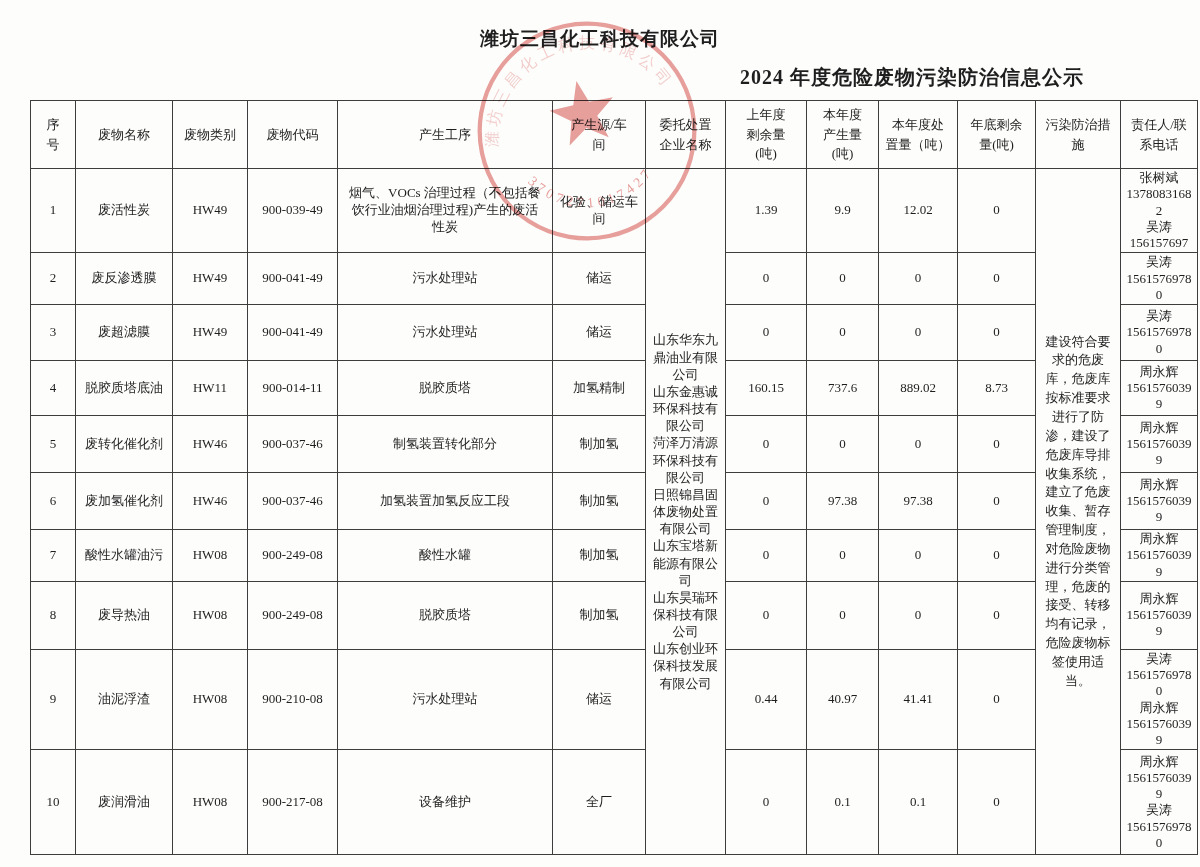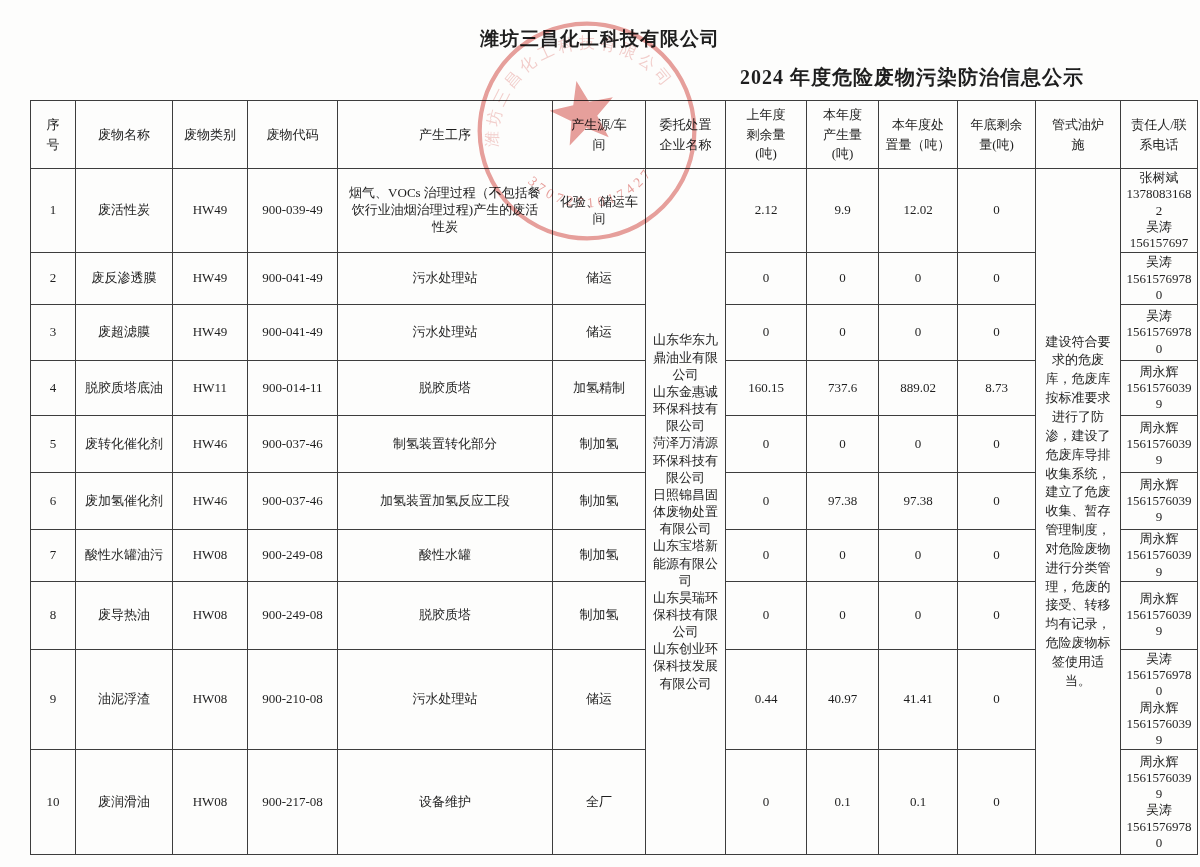--- a/index.html
+++ b/index.html
@@ -90,42 +90,42 @@
         <th>上年度
 剩余量
 (吨)</th>
         <th>本年度
 产生量
 (吨)</th>
         <th>本年度处
 置量（吨）</th>
         <th>年底剩余
 量(吨)</th>
-        <th>管式油炉
+        <th>污染防治措
 施</th>
         <th>责任人/联
 系电话</th>
       </tr>
     </thead>
   <tbody id="tbody">
       <tr style="height: 82px;">
         <td class="">1</td>
         <td class="">废活性炭</td>
         <td class="">HW49</td>
         <td class="">900-039-49</td>
         <td class="cell-process">烟气、VOCs 治理过程（不包括餐饮行业油烟治理过程)产生的废活性炭</td>
         <td class="">化验、储运车间</td>
         <td class="cell-company" rowspan="10">山东华东九鼎油业有限公司
 山东金惠诚环保科技有限公司
 菏泽万清源环保科技有限公司
 日照锦昌固体废物处置有限公司
 山东宝塔新能源有限公司
 山东昊瑞环保科技有限公司
 山东创业环保科技发展有限公司</td>
-        <td class="">2.12</td>
+        <td class="">1.39</td>
         <td class="">9.9</td>
         <td class="">12.02</td>
         <td class="">0</td>
         <td class="cell-measures" rowspan="10">建设符合要求的危废库，危废库按标准要求进行了防渗，建设了危废库导排收集系统，建立了危废收集、暂存管理制度，对危险废物进行分类管理，危废的接受、转移均有记录，危险废物标签使用适当。</td>
         <td class="cell-contact">
           <div class="c-name">张树斌</div>
           <div class="c-phone">13780831682</div>
           <div class="c-name">吴涛</div>
           <div class="c-phone">156157697</div>
         </td>

